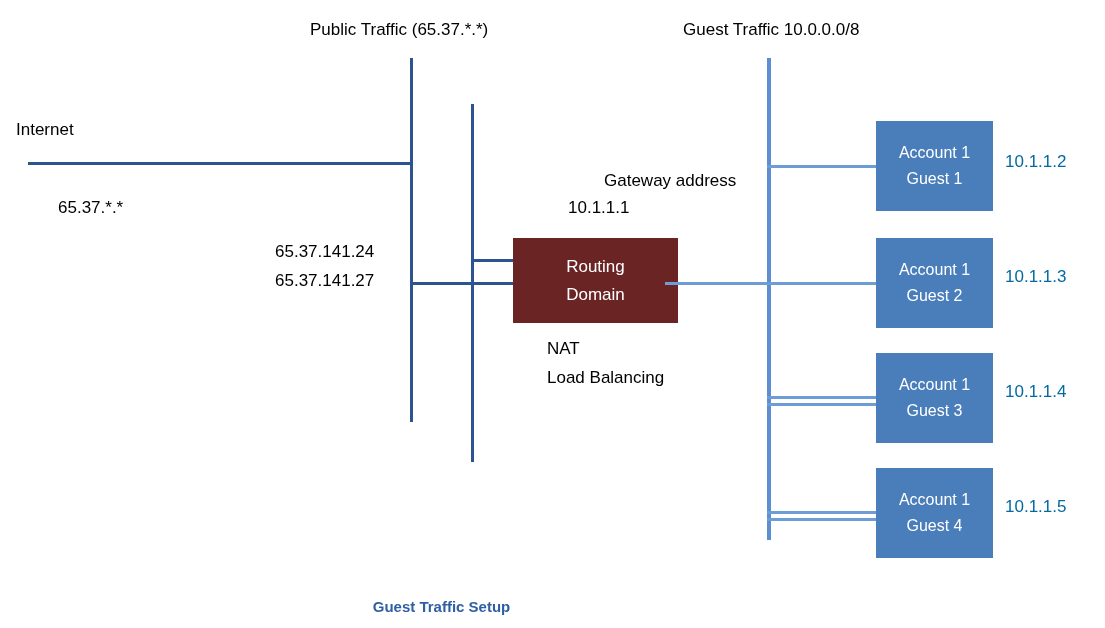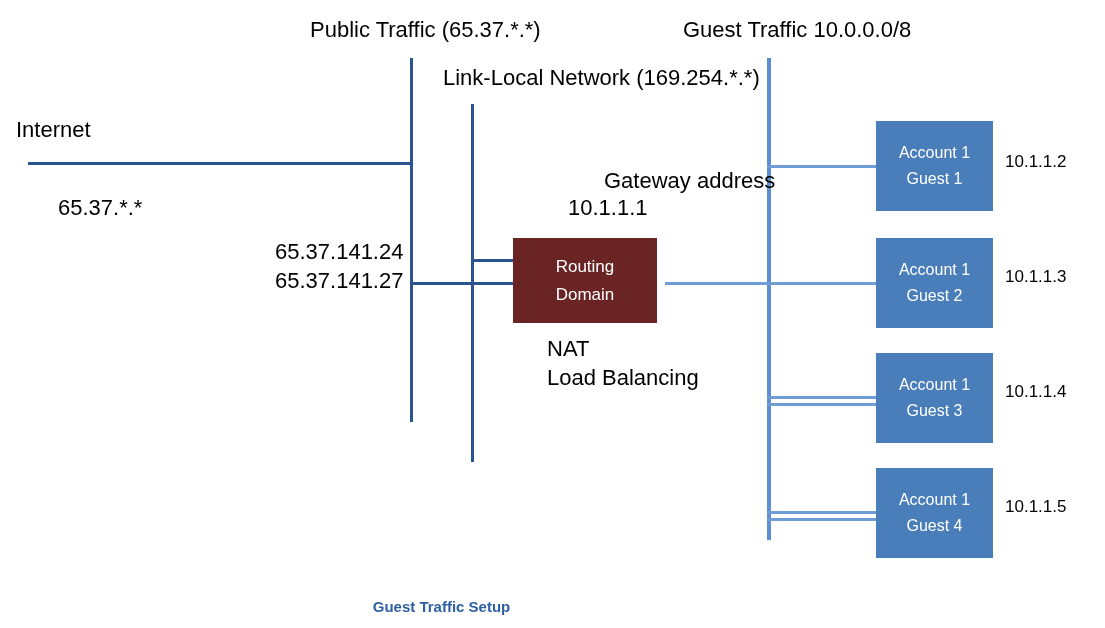--- a/index.html
+++ b/index.html
@@ -14,21 +14,21 @@
   }
   #diagram {
     position: relative;
     width: 1105px;
     height: 628px;
     background: #ffffff;
     overflow: hidden;
   }
   .lbl {
     position: absolute;
-    font-size: 22px;
+    font-size: 17px;
     line-height: 23px;
     color: #000000;
     white-space: pre;
     text-align: right;
   }
   
   .vline {
     position: absolute;
     width: 3px;
     background: #2c5490;
@@ -62,29 +62,29 @@
     font-size: 16px;
     line-height: 26px;
   }
   .guest-box span {
     display: block;
     white-space: pre;
   }
   .guest-ip {
     position: absolute;
     font-size: 17px;
-    color: #000000;
+    color: #0369a1;
     white-space: pre;
   }
   
   #routing-domain-box {
     position: absolute;
     left: 513px;
     top: 238px;
-    width: 144px;
+    width: 165px;
     height: 85px;
     background: #6b2424;
     color: #ffffff;
     display: flex;
     flex-direction: column;
     align-items: center;
     justify-content: center;
     font-size: 17px;
     line-height: 28px;
   }
@@ -104,21 +104,20 @@
     white-space: pre;
   }
 </style>
 </head>
 <body>
 
 <div id="diagram">
 
   <div class="lbl" style="left:310px; top:18px;">Public Traffic (65.37.*.*)</div>
 
-  <div class="lbl" style="left:443px; top:66px;">Link-Local Network (169.254.*.*)</div>
 
   <div class="lbl" style="left:683px; top:18px;">Guest Traffic 10.0.0.0/8</div>
 
   <div class="vline" style="left:410px; top:58px; height:364px;"></div>
 
   <div class="vline" style="left:471px; top:104px; height:358px;"></div>
 
   <div class="vline-light" style="left:767px; top:58px; height:482px;"></div>
 
   <div class="lbl" style="left:16px; top:118px;">Internet</div>

